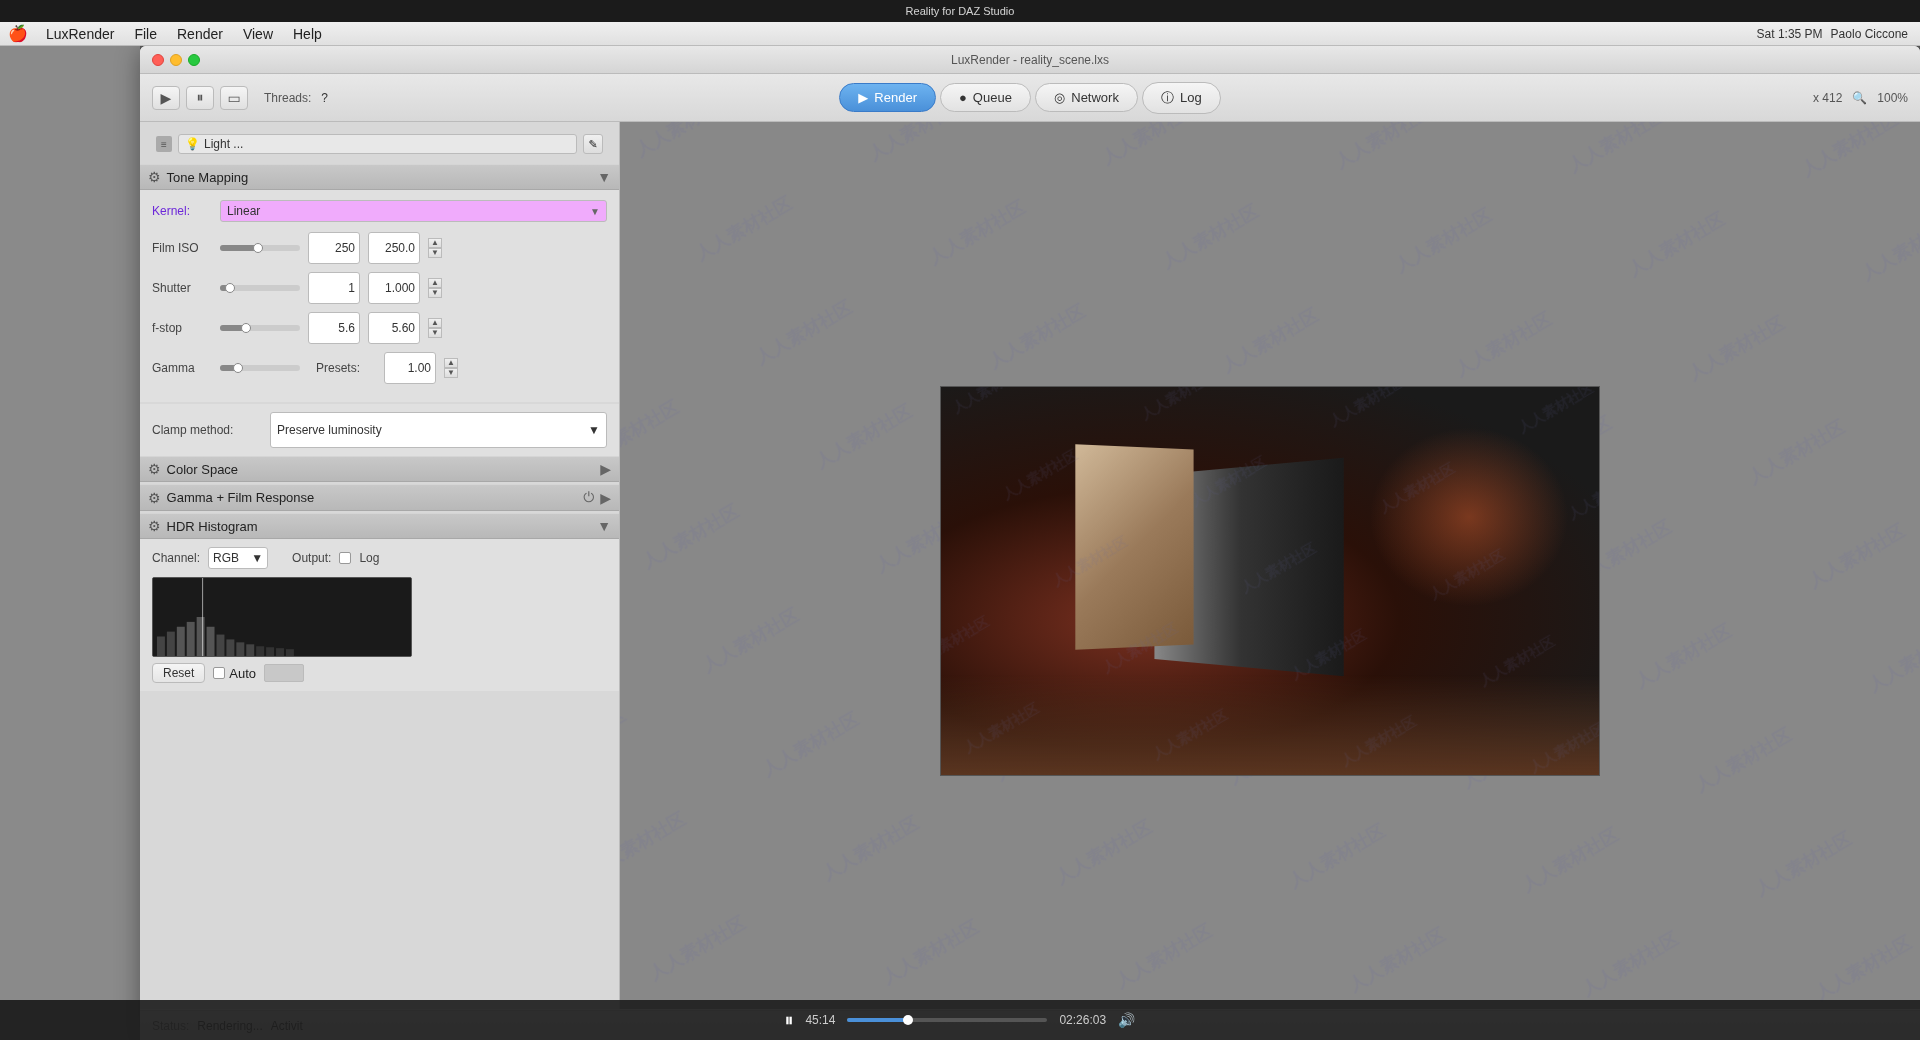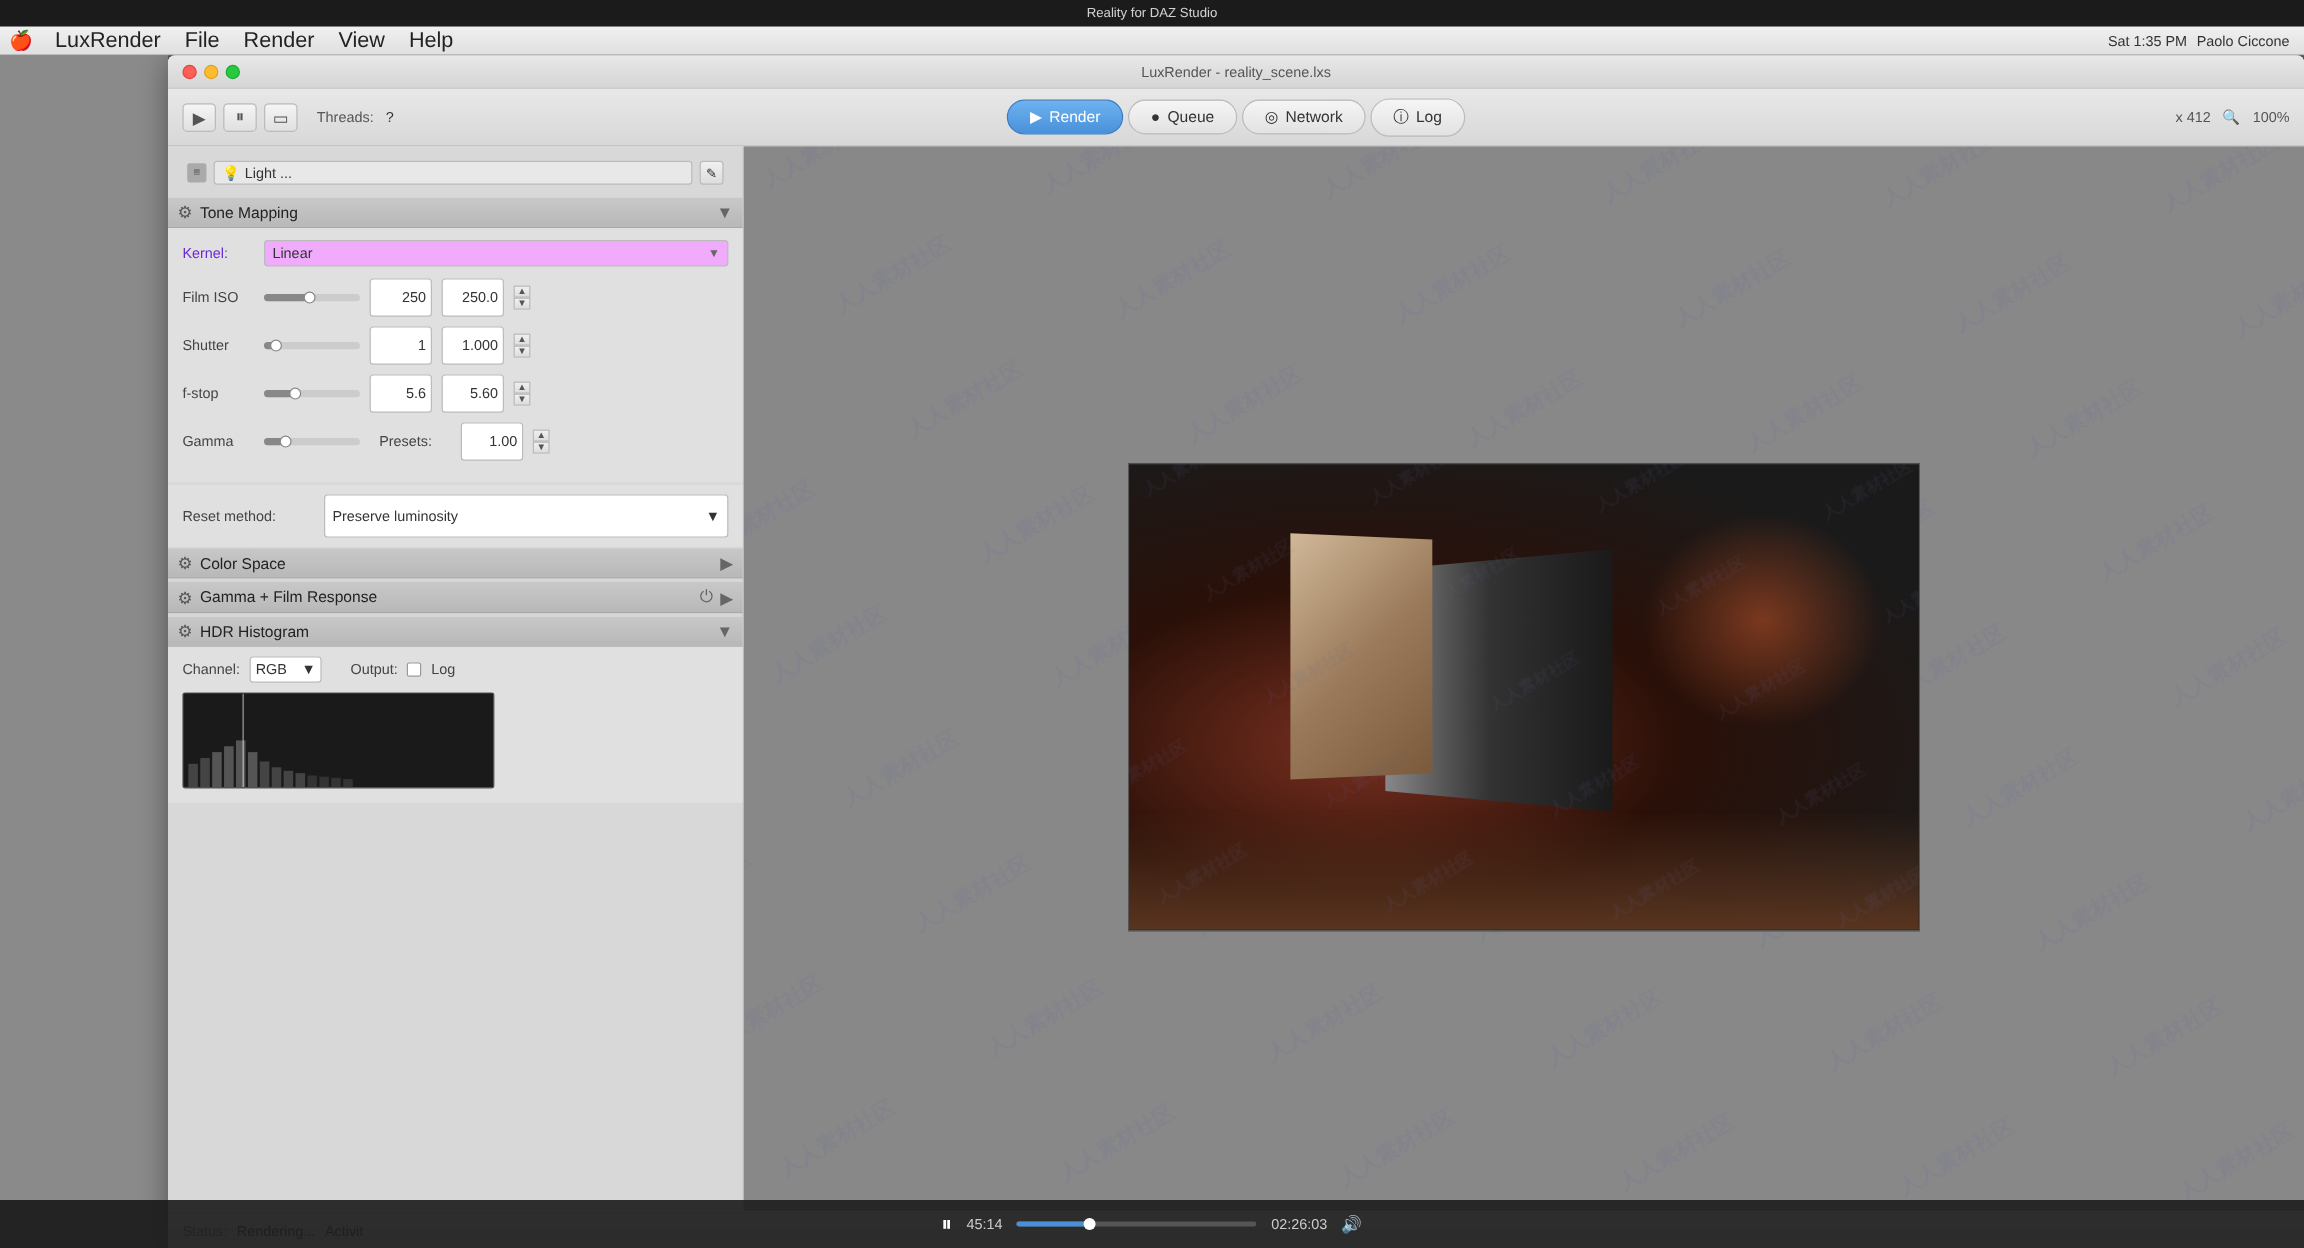--- a/index.html
+++ b/index.html
@@ -28,21 +28,21 @@
       padding-left: 8px;
     }
     .menubar-apple {
       font-size: 16px;
       color: #333;
       margin-right: 8px;
       cursor: pointer;
     }
     .menubar-item {
       padding: 2px 10px;
-      font-size: 18px;
+      font-size: 14px;
       color: #222;
       cursor: pointer;
       border-radius: 3px;
     }
     .menubar-right {
       position: absolute;
       right: 12px;
       display: flex;
       align-items: center;
       gap: 8px;
@@ -805,21 +805,21 @@
             <div class="form-stepper">
               <div class="stepper-btn">▲</div>
               <div class="stepper-btn">▼</div>
             </div>
           </div>
 
         </div>
       </div>
 
       <div class="clamp-row">
-        <span class="clamp-label">Reset method:</span>
+        <span class="clamp-label">Clamp method:</span>
         <div class="clamp-select">
           <span>Preserve luminosity</span>
           <span>▼</span>
         </div>
       </div>
 
       <div class="section-row">
         <div class="section-header">
           <span class="section-header-icon">⚙</span>
           <span class="section-header-title">Color Space</span>
@@ -870,20 +870,28 @@
               <rect x="94" y="68" width="8" height="12" fill="#444"></rect>
               <rect x="104" y="70" width="8" height="10" fill="#333"></rect>
               <rect x="114" y="71" width="8" height="9" fill="#333"></rect>
               <rect x="124" y="72" width="8" height="8" fill="#333"></rect>
               <rect x="134" y="73" width="8" height="7" fill="#333"></rect>
 
               <line x1="50" y1="0" x2="50" y2="80" stroke="white" stroke-width="1" opacity="0.6"></line>
             </svg>
           </div>
 
+          <div class="reset-row">
+            <button class="reset-btn">Reset</button>
+            <div class="auto-checkbox">
+              <div class="checkbox-box"></div>
+              <span>Auto</span>
+            </div>
+            <div style="width:40px;height:18px;background:#c8c8c8;border:1px solid #bbb;border-radius:2px;"></div>
+          </div>
         </div>
       </div>
     </div>
 
     <div class="main-area">
 
       <div class="main-watermarks">
         <svg width="100%" height="100%" xmlns="http://www.w3.org/2000/svg">
           <defs>
             <pattern id="wm" x="0" y="0" width="200" height="120" patternUnits="userSpaceOnUse" patternTransform="rotate(-30)">

